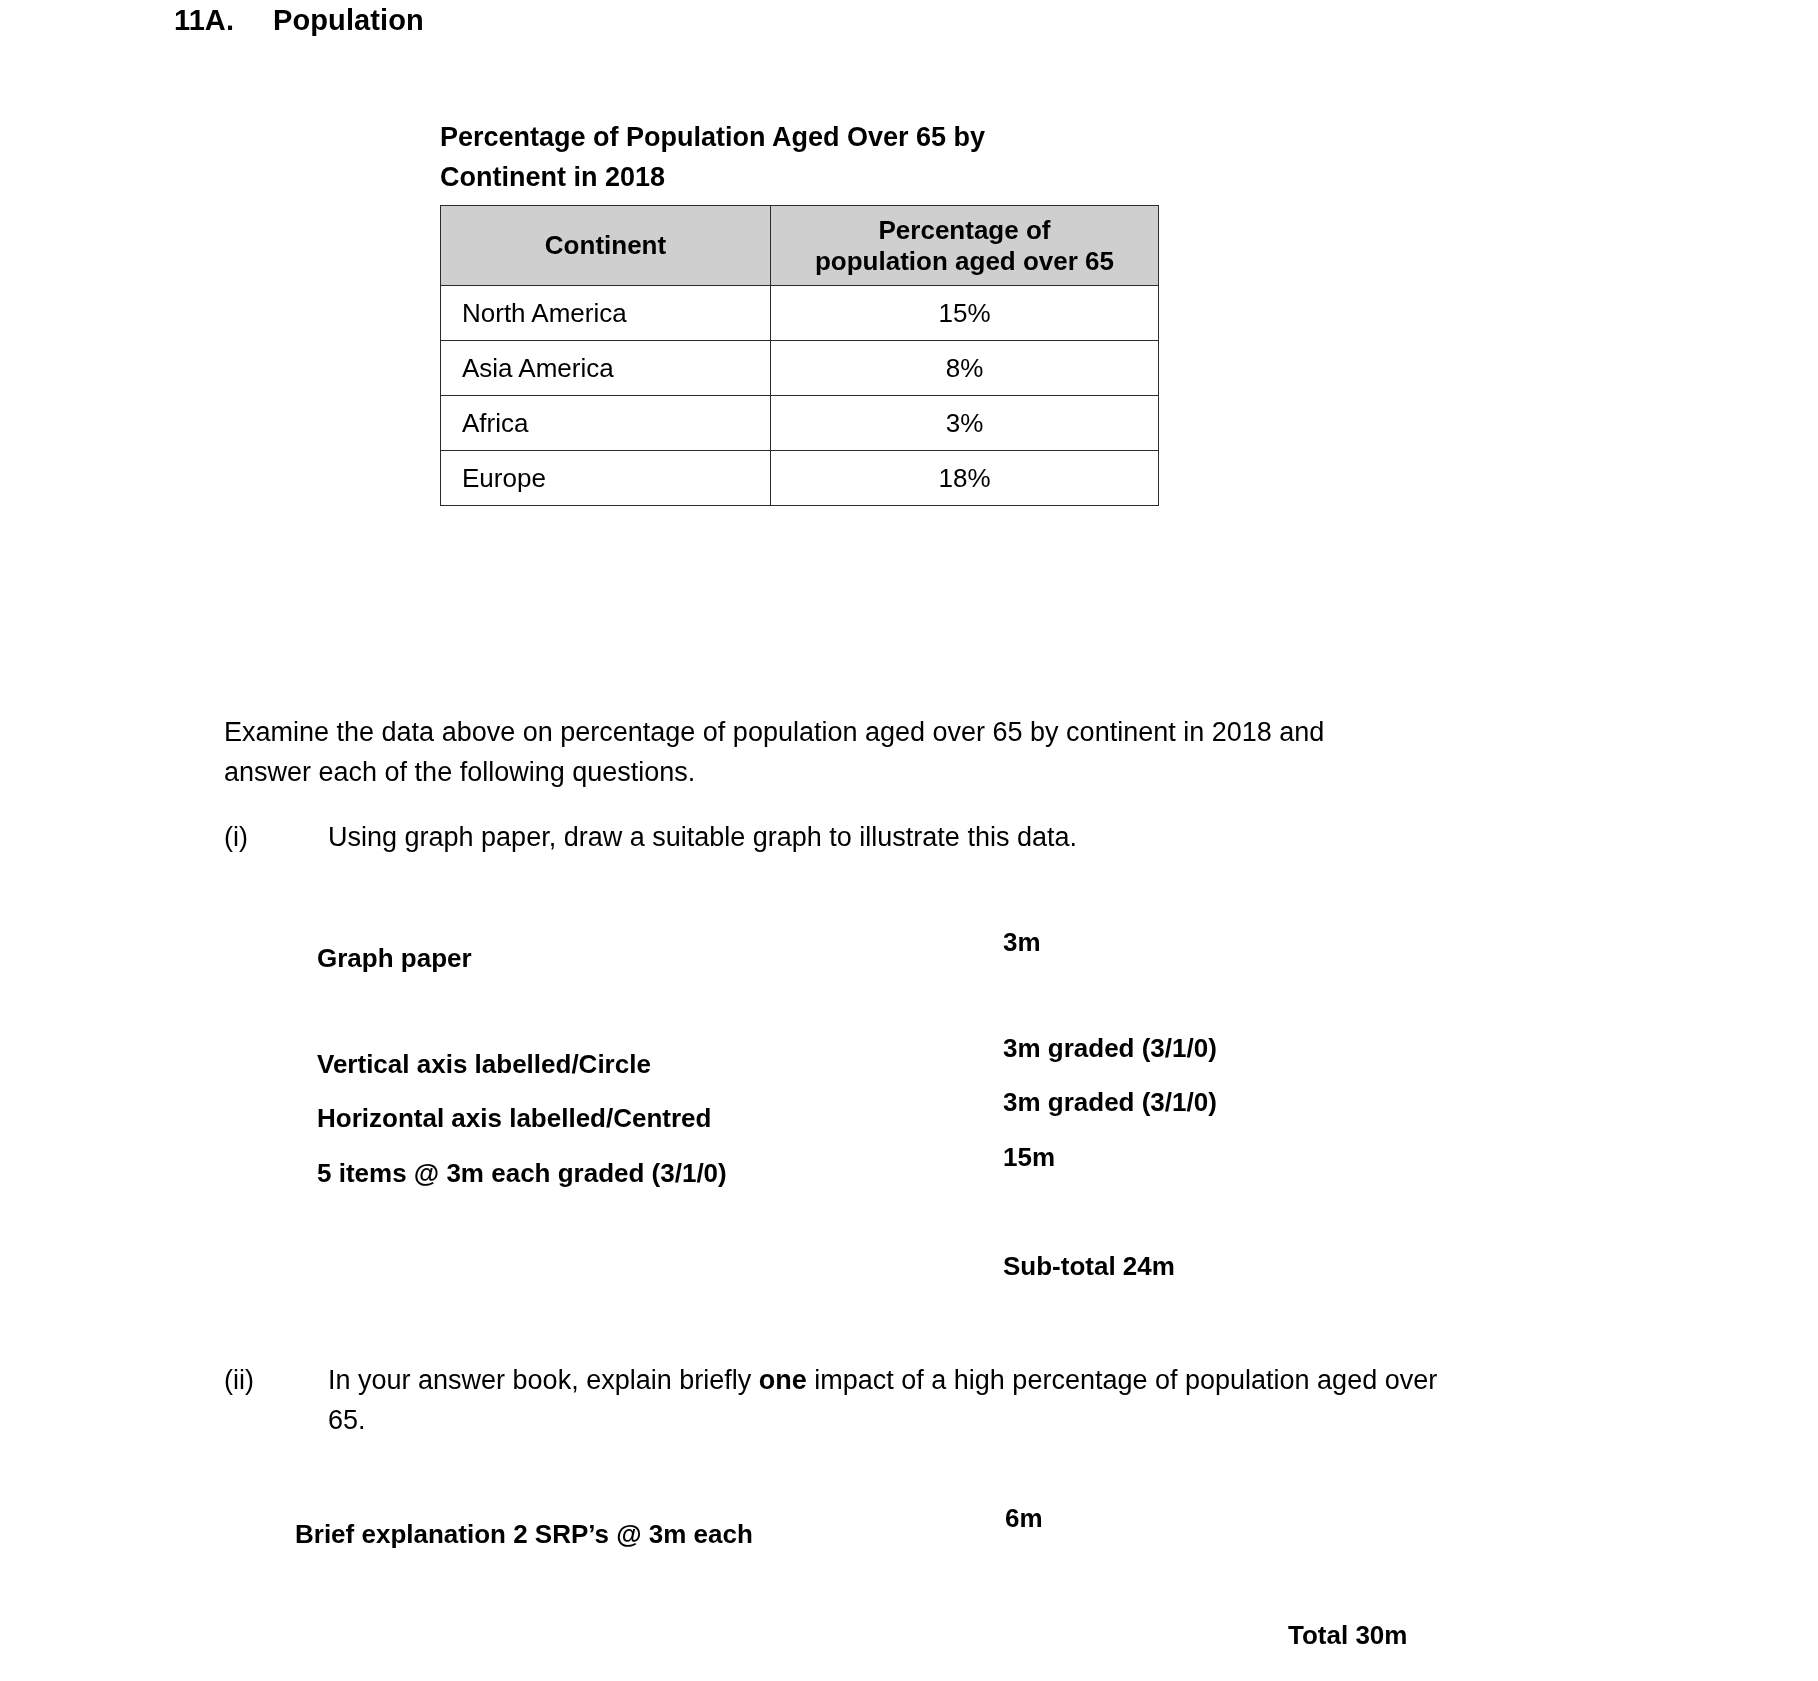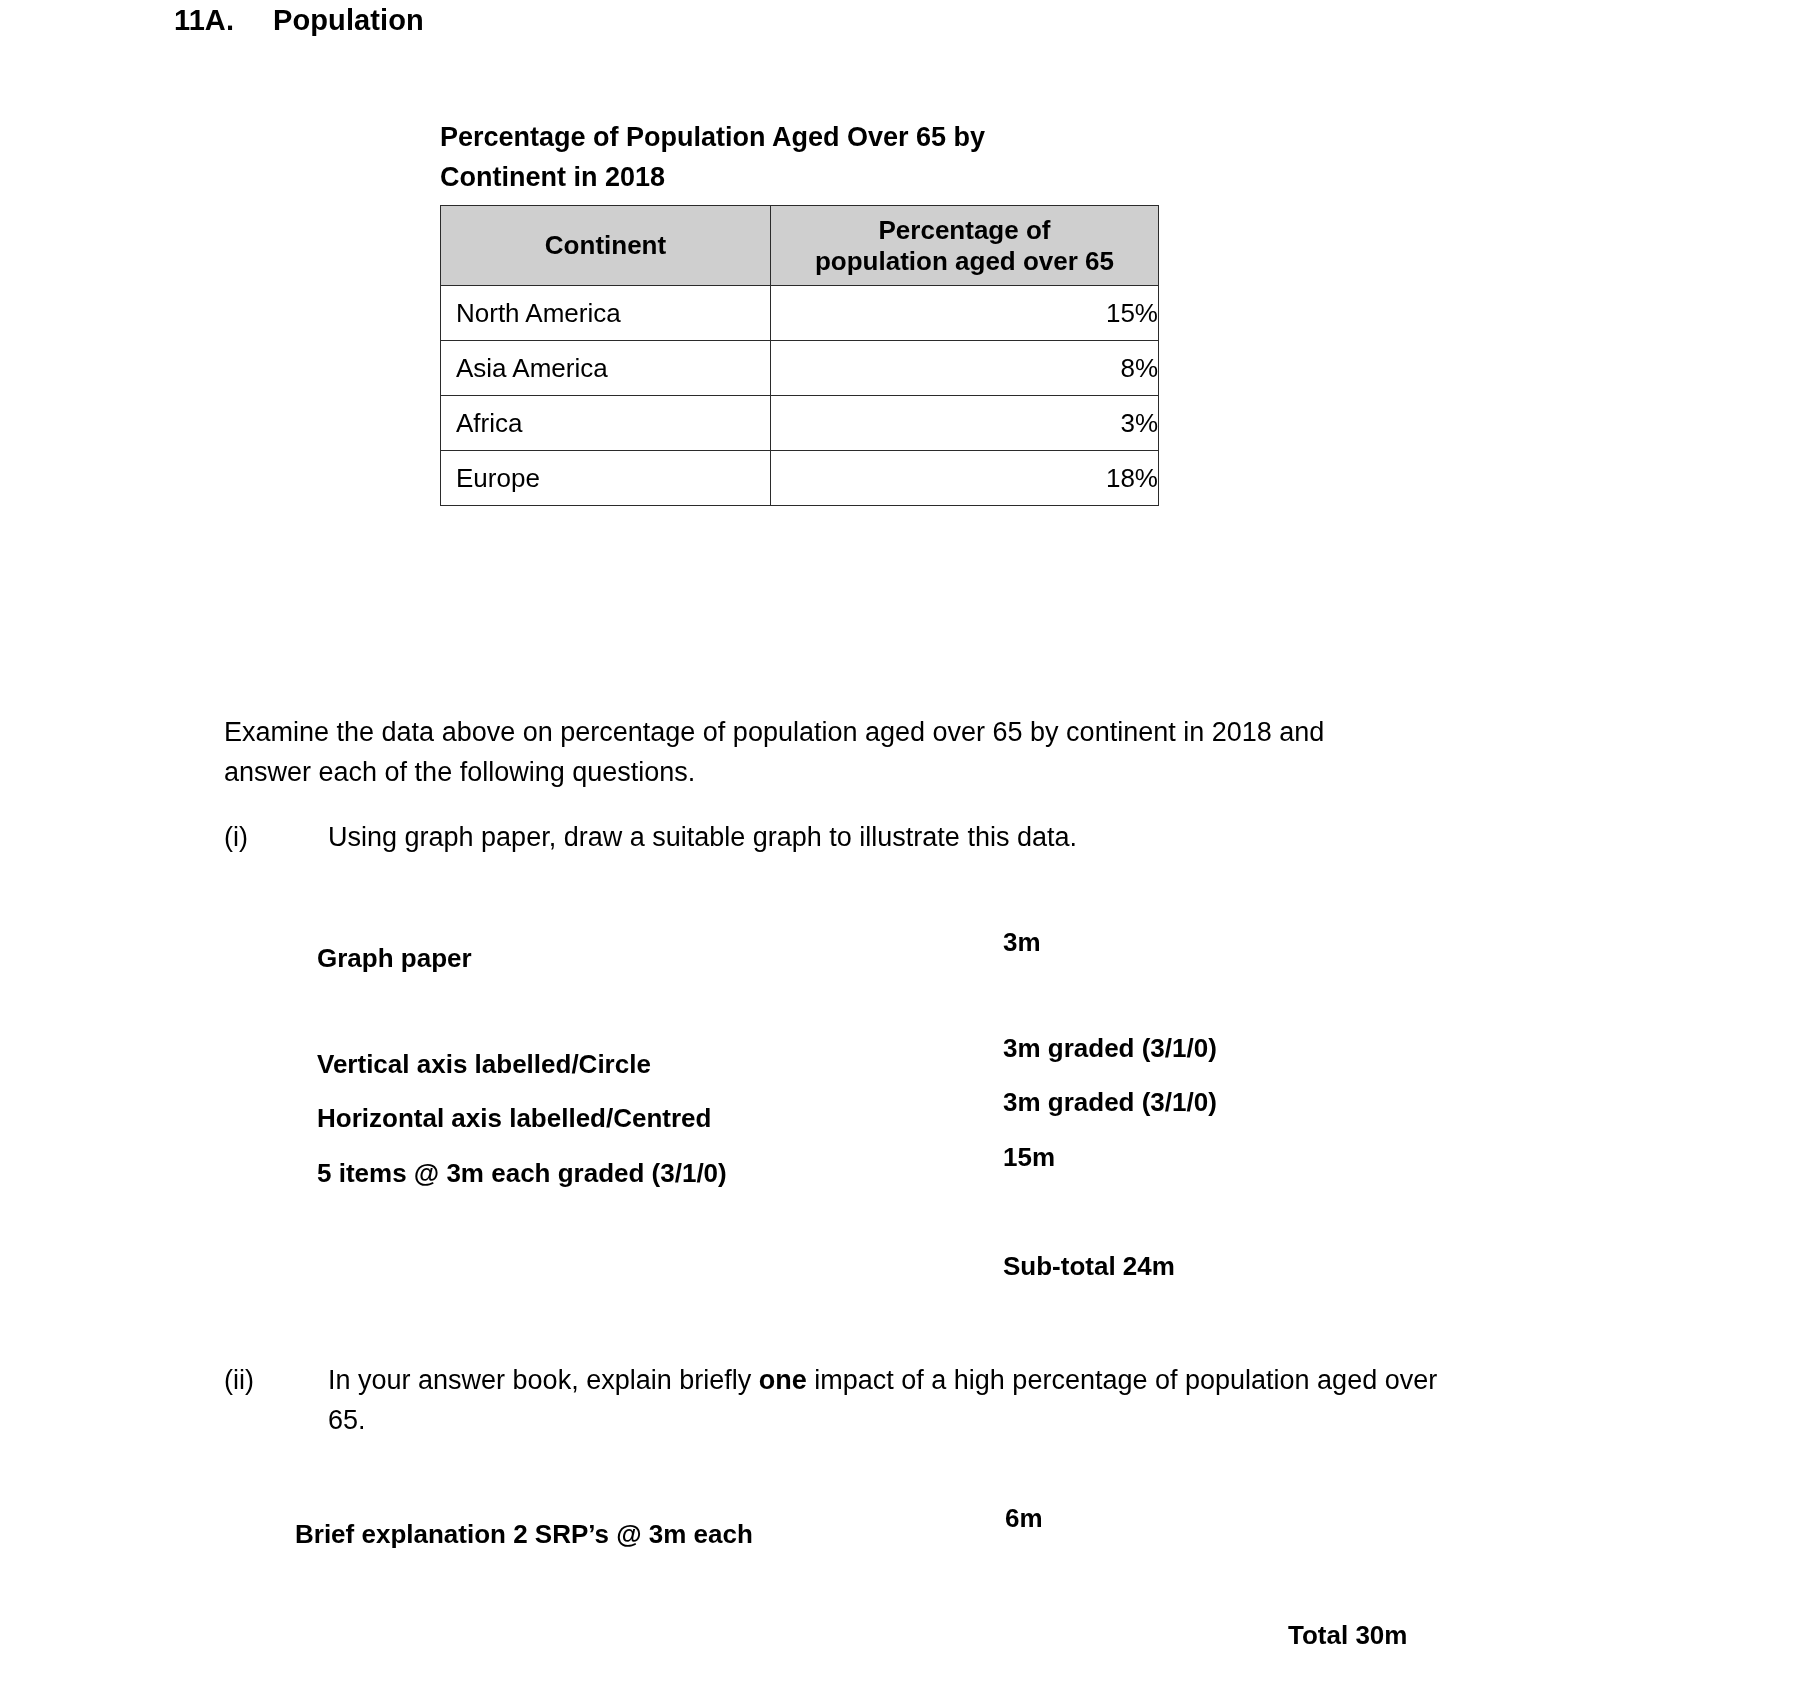--- a/index.html
+++ b/index.html
@@ -73,24 +73,24 @@
     padding: 2px 6px;
   }
   table.data-table thead th.col-continent { width: 317px; }
   table.data-table thead th.col-pct { width: 375px; }
   table.data-table tbody td {
     height: 54px;
     vertical-align: middle;
   }
   table.data-table tbody td.c-name {
     text-align: left;
-    padding-left: 15px;
+    padding-left: 21px;
   }
   table.data-table tbody td.c-val {
-    text-align: right;
+    text-align: center;
     margin-left: 32px;
   }
   .table-source {
     margin-top: 11px;
     text-align: right;
     font-size: 24px;
     padding-right: 12px;
   }
 
   

